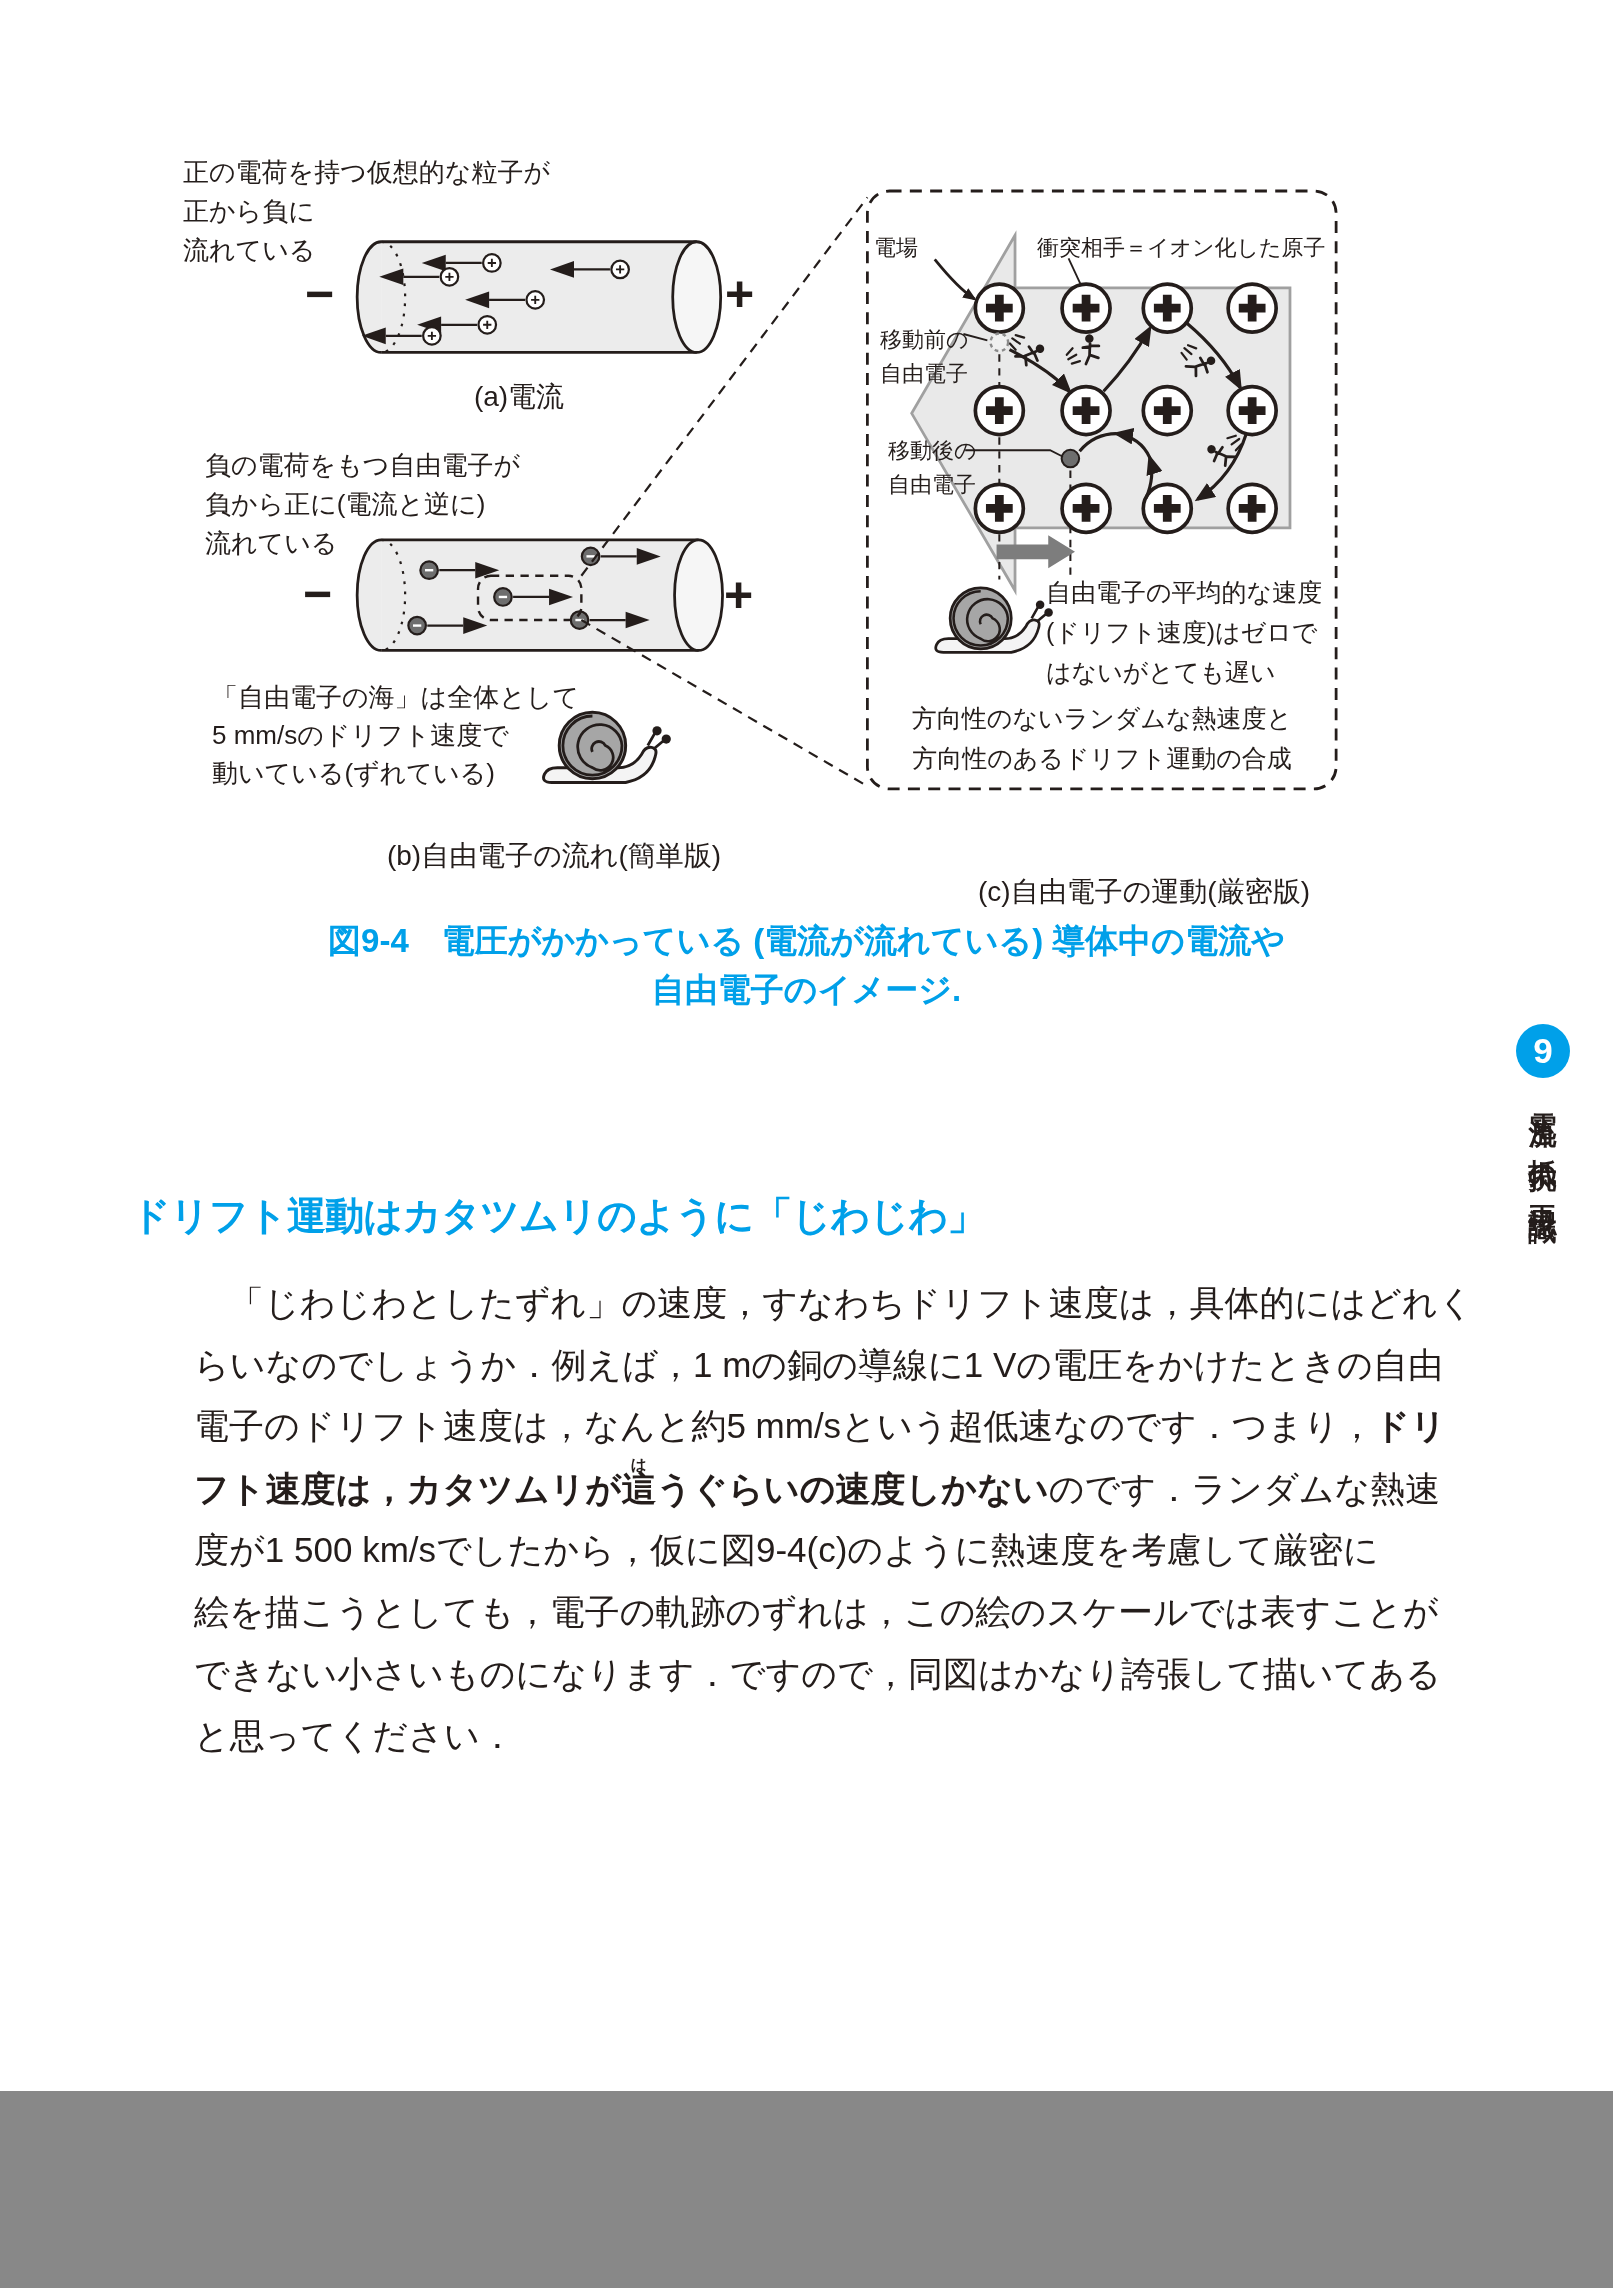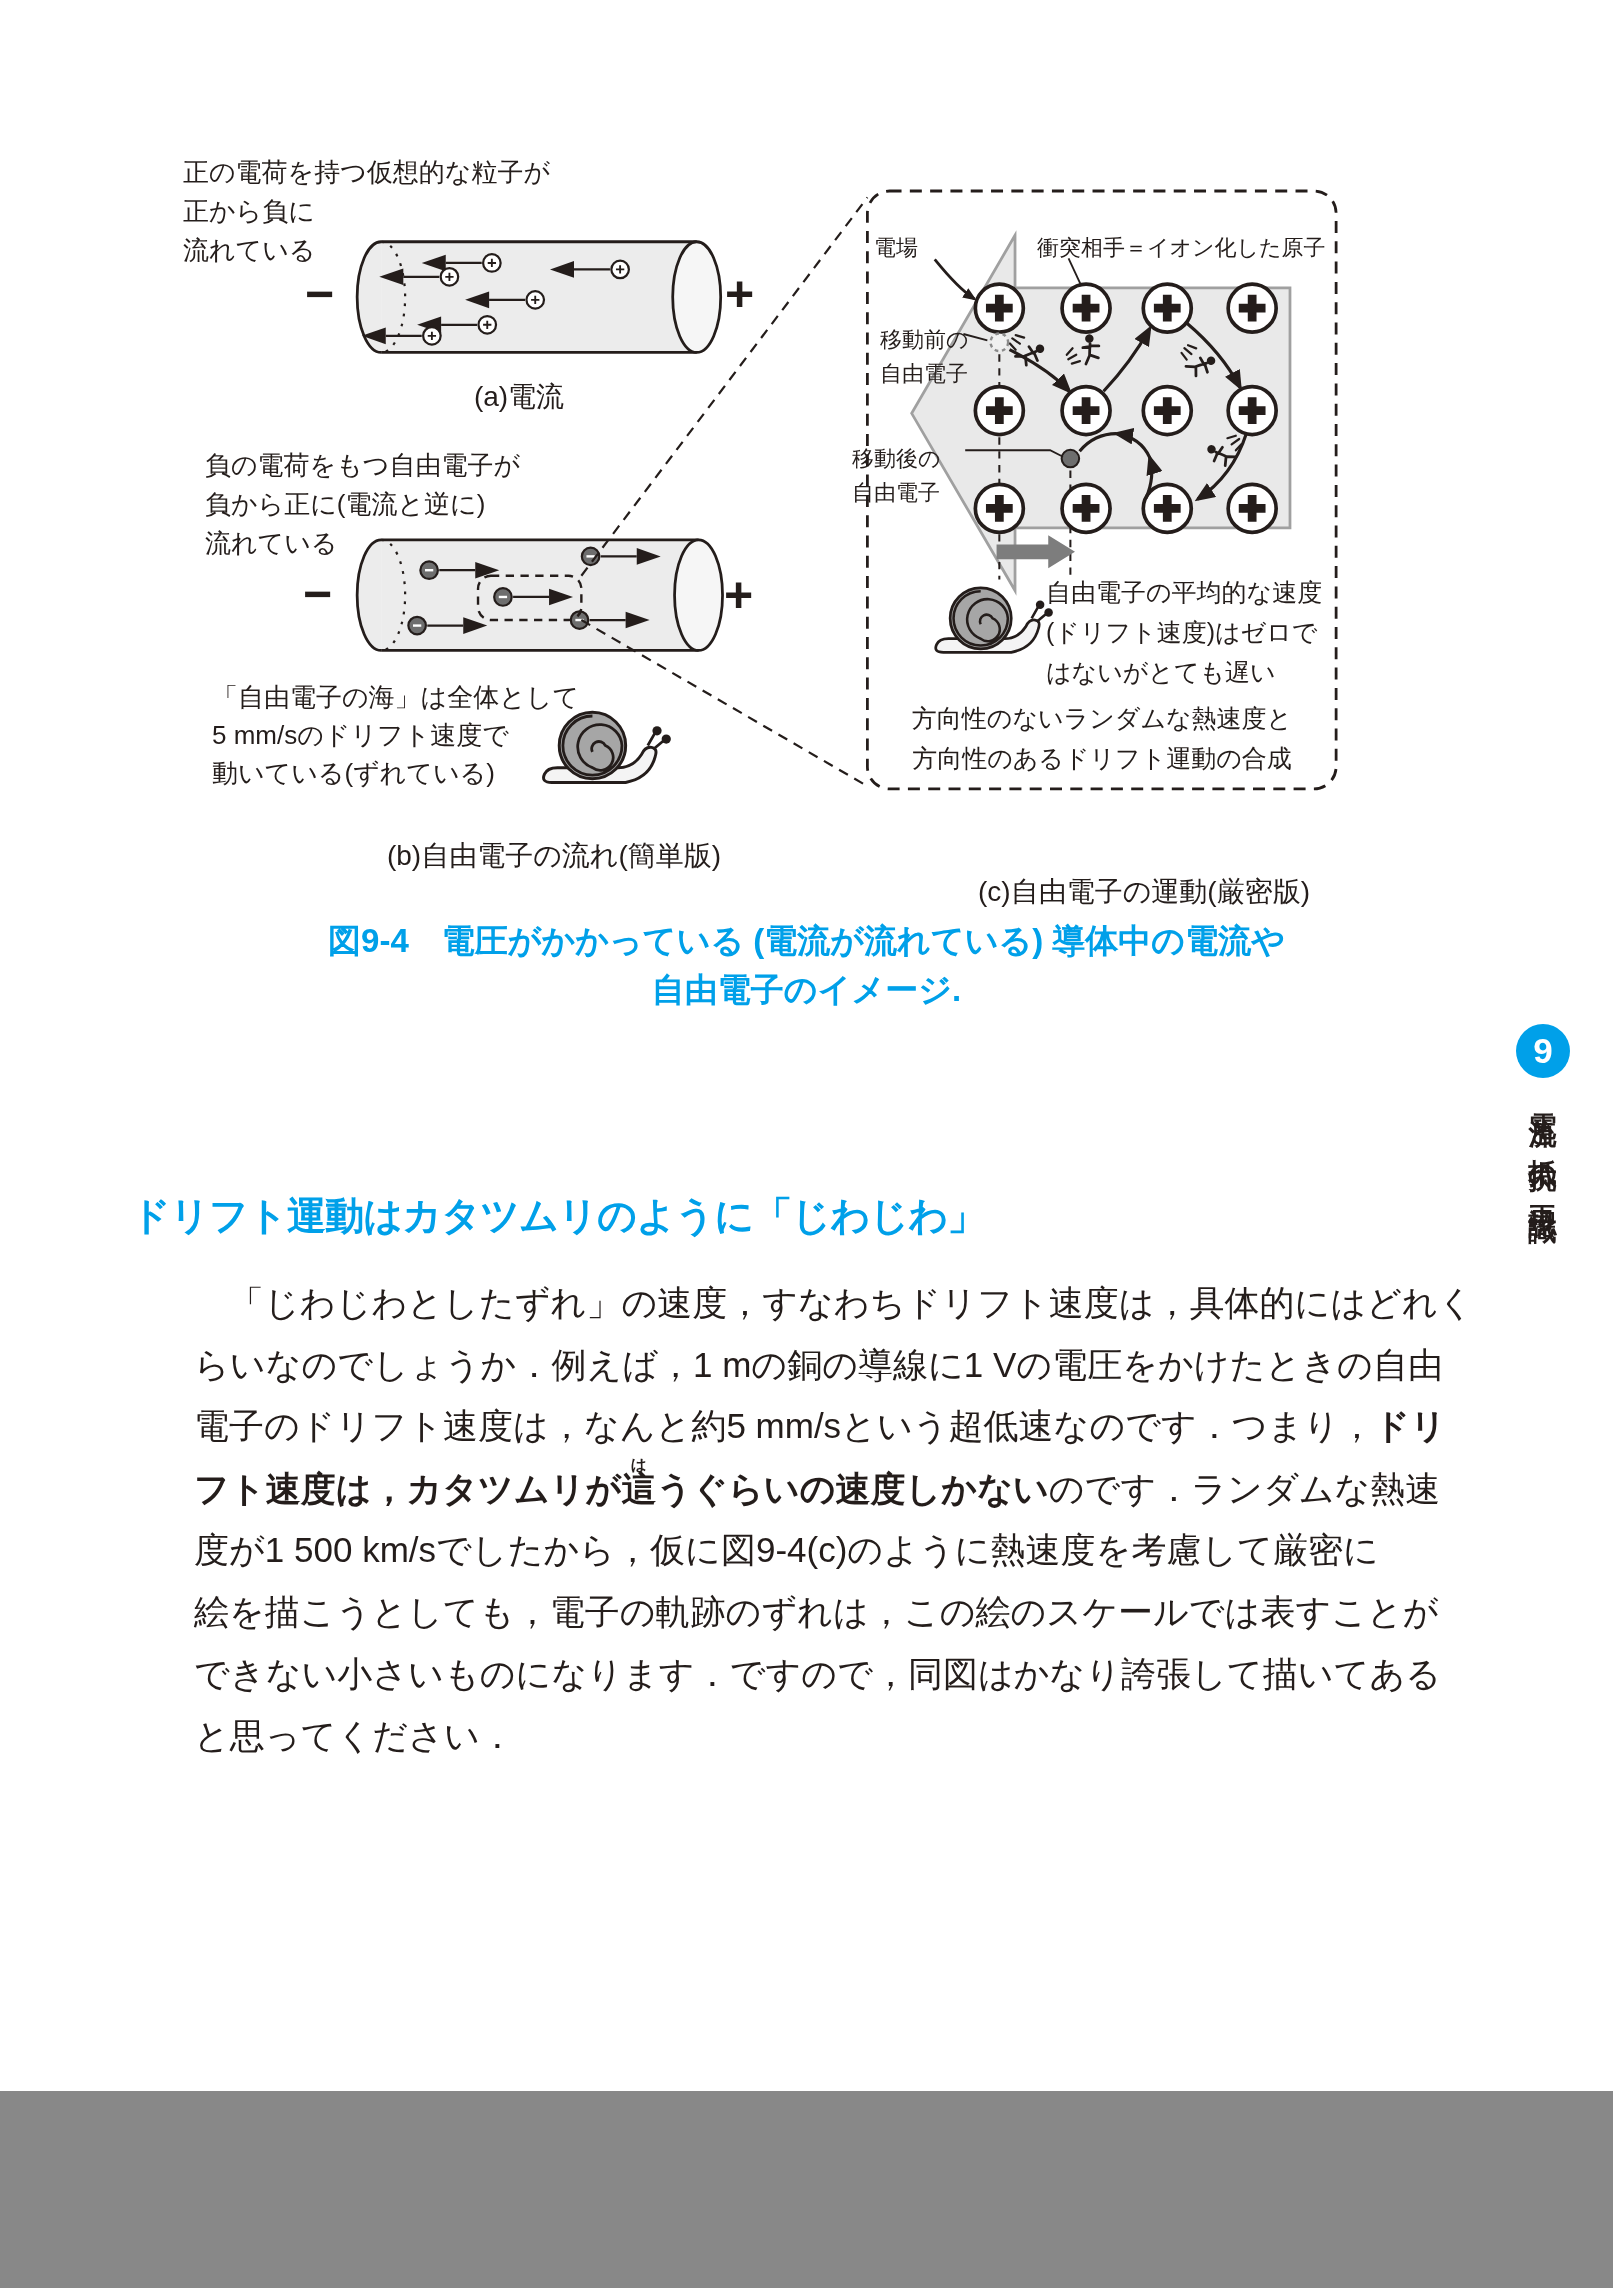--- a/index.html
+++ b/index.html
@@ -197,21 +197,21 @@
   </div>
   <div class="t cap ctr" style="left:554px; top:837px;">(b)自由電子の流れ(簡単版)</div>
   <div class="t cap ctr" style="left:1144px; top:837px;margin-top:36px;">(c)自由電子の運動(厳密版)</div>
 
   <div class="t boxlabel" style="left:874px; top:231px;">電場</div>
   <div class="t boxlabel" style="left:1037px; top:231px;">衝突相手＝イオン化した原子</div>
   <div class="t boxlabel" style="left:880px; top:323px;">
     <div>移動前の</div>
     <div>自由電子</div>
   </div>
-  <div class="t boxlabel" style="left:852px; top:434px;margin-top:8px;">
+  <div class="t boxlabel" style="left:888px; top:434px;">
     <div>移動後の</div>
     <div>自由電子</div>
   </div>
   <div class="t boxnote" style="left:1046px; top:572px;">
     <div>自由電子の平均的な速度</div>
     <div>(ドリフト速度)はゼロで</div>
     <div>はないがとても遅い</div>
   </div>
   <div class="t boxnote ctr" style="left:1102px; top:698px; text-align:center;">
     <div>方向性のないランダムな熱速度と</div>

